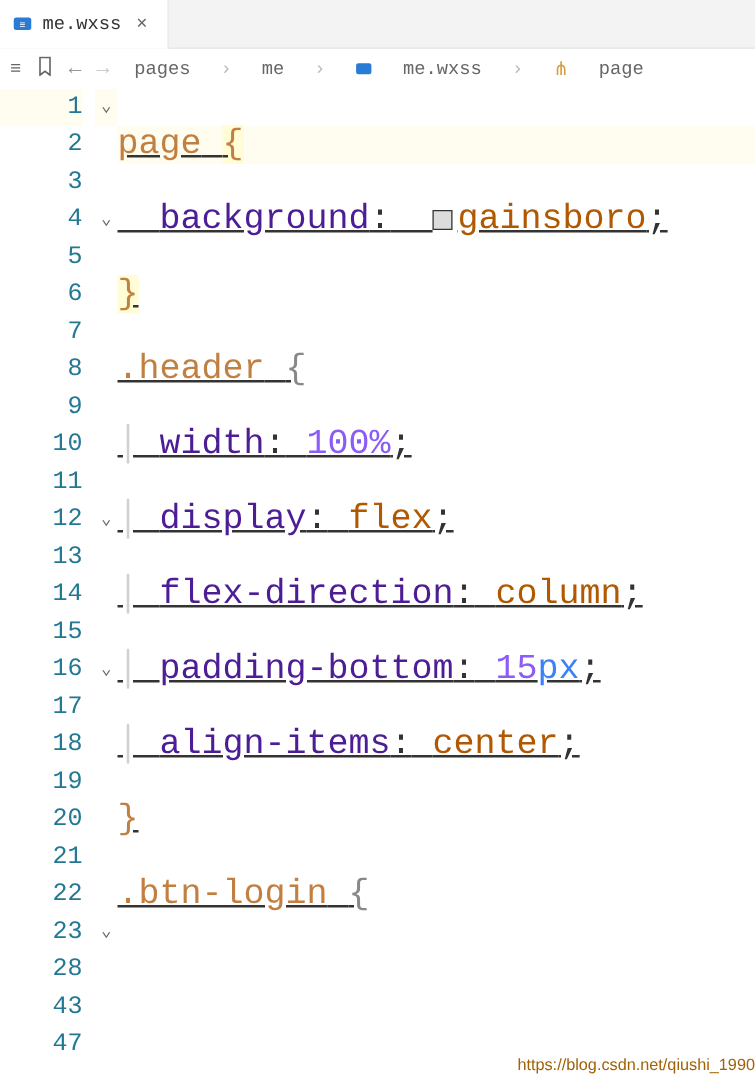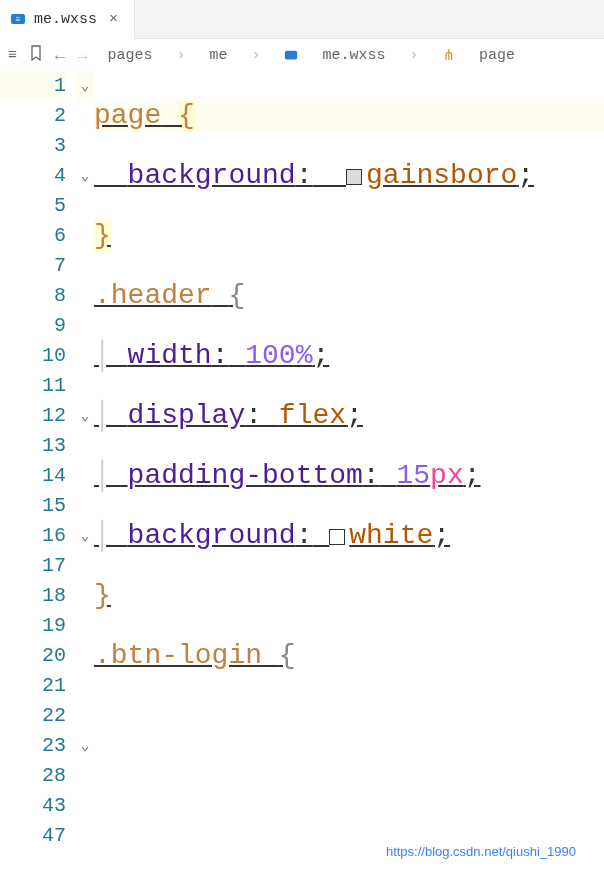--- a/index.html
+++ b/index.html
@@ -24,33 +24,33 @@
   .bc-sep { color:#bbb; }
   .editor { display:flex; height:calc(100% - 71px); }
   .gutter { width:76px; text-align:right; padding-right:10px; color:#237893; font-size:20px; line-height:30px; user-select:none; position:relative;}
   .fold-col { width:18px; color:#666; line-height:30px; text-align:center; font-size:14px;}
   .code { flex:1; line-height:30px; white-space:pre; font-size:28px; color:#333;text-decoration:underline;}
   .ln { height:30px; }
   .l1 { background:#fffdf0; }
   .tok-sel { color:#c18041; }
   .tok-prop { color:#4c1d95; }
   .tok-numb { color:#8b5cf6; }
-  .tok-unit { color:#ec4899; }
+  .tok-unit { color:#3b82f6; }
   .tok-color { color:#b05802;margin-top:24px; }
   .tok-punc { color:#888; }
   .tok-brace { color:#c18041; }
   .tok-semi { color:#333; }
   .cswatch { display:inline-block; width:16px; height:16px; border:1px solid #333; vertical-align:-2px; margin-right:4px;}
   .cswatch.g { background:#dcdcdc; }
   .cswatch.w { background:#fff; }
   .guide { color:#d0d0d0; }
   .hl { background:#fffcd6; }
   .watermark {
-    position:absolute; right:28px; bottom:12px;
-    font-size:13px; color:#3b82f6; font-family:sans-serif;
+    position:absolute; right:0; bottom:12px;
+    font-size:13px; color:#a16207; font-family:sans-serif;
   }
   svg.css-ico { vertical-align:-3px; }
 </style>
 </head>
 <body>
 
 <div class="tabbar">
   <div class="tab">
     <span>
       <svg class="css-ico" width="16" height="16" viewBox="0 0 16 16">
@@ -144,22 +144,23 @@
       <div class="ln"></div>
       <div class="ln"></div>
   </div>
   <div class="code">
 <div class="ln l1"><span class="tok-sel">page</span> <span class="tok-brace hl">{</span></div>
 <div class="ln">  <span class="tok-prop">background</span><span class="tok-semi">:</span>  <span class="cswatch g"></span><span class="tok-color">gainsboro</span><span class="tok-semi">;</span></div>
 <div class="ln"><span class="tok-brace hl">}</span></div>
 <div class="ln"><span class="tok-sel">.header</span> <span class="tok-punc">{</span></div>
 <div class="ln"><span class="guide">│ </span><span class="tok-prop">width</span><span class="tok-semi">:</span> <span class="tok-numb">100%</span><span class="tok-semi">;</span></div>
 <div class="ln"><span class="guide">│ </span><span class="tok-prop">display</span><span class="tok-semi">:</span> <span class="tok-color">flex</span><span class="tok-semi">;</span></div>
+<div class="ln"><span class="guide">│ </span><span class="tok-prop">flex-direction</span><span class="tok-semi">:</span> <span class="tok-color">column</span><span class="tok-semi">;</span></div>
 <div class="ln"><span class="guide">│ </span><span class="tok-prop">padding-bottom</span><span class="tok-semi">:</span> <span class="tok-numb">15</span><span class="tok-unit">px</span><span class="tok-semi">;</span></div>
-<div class="ln"><span class="guide">│ </span><span class="tok-prop">background</span><span class="tok-semi">:</span> <span class="cswatch w"></span><span class="tok-color">white</span><span class="tok-semi">;</span></div>
+<div class="ln"><span class="guide">│ </span><span class="tok-prop">align-items</span><span class="tok-semi">:</span> <span class="tok-color">center</span><span class="tok-semi">;</span></div>
 <div class="ln"><span class="tok-brace">}</span></div>
 <div class="ln"><span class="tok-sel">.btn-login</span> <span class="tok-punc">{</span></div>
 
 
 
 
 
 
 
 

